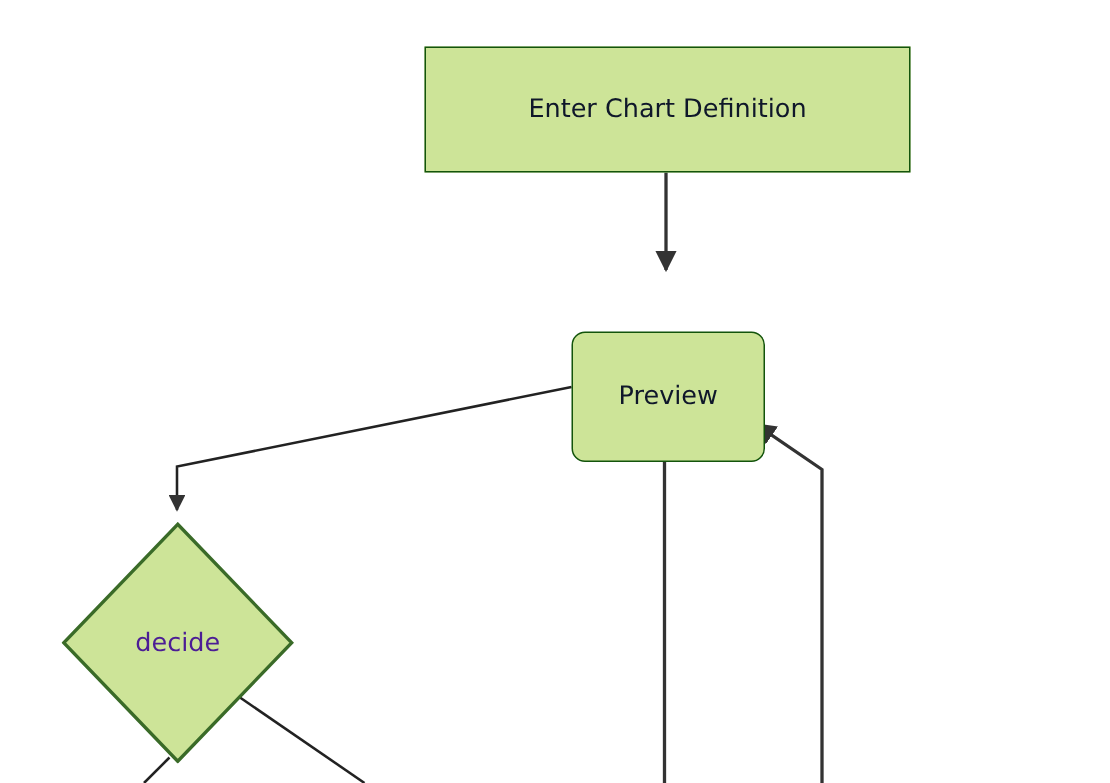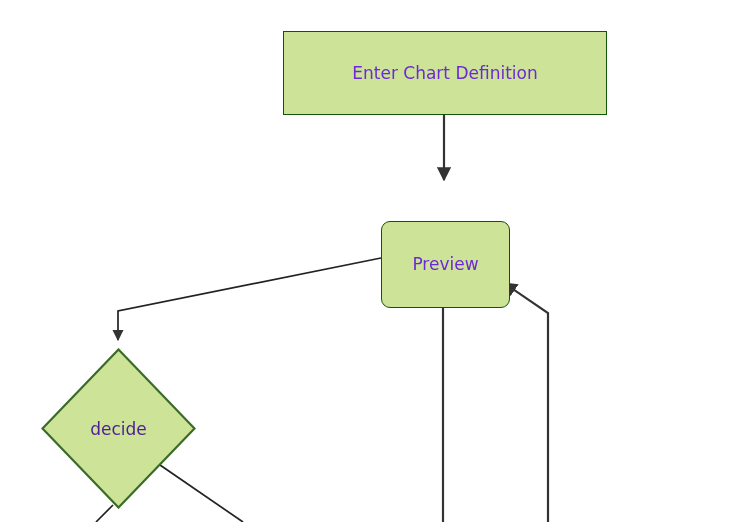--- a/index.html
+++ b/index.html
@@ -25,21 +25,21 @@
     height: 522px;
   }
   .node {
     position: absolute;
     box-sizing: border-box;
     background: #cde498;
     border: 1.6px solid #13540c;
     display: flex;
     align-items: center;
     justify-content: center;
-    color: #6d28d9;
+    color: #0f172a;
     font-size: 17px;
     line-height: 1.2;
     text-align: center;
     z-index: 2;
   }
   .node.rect {
     border-radius: 0;
   }
   .node.round {
     border-radius: 9px;

